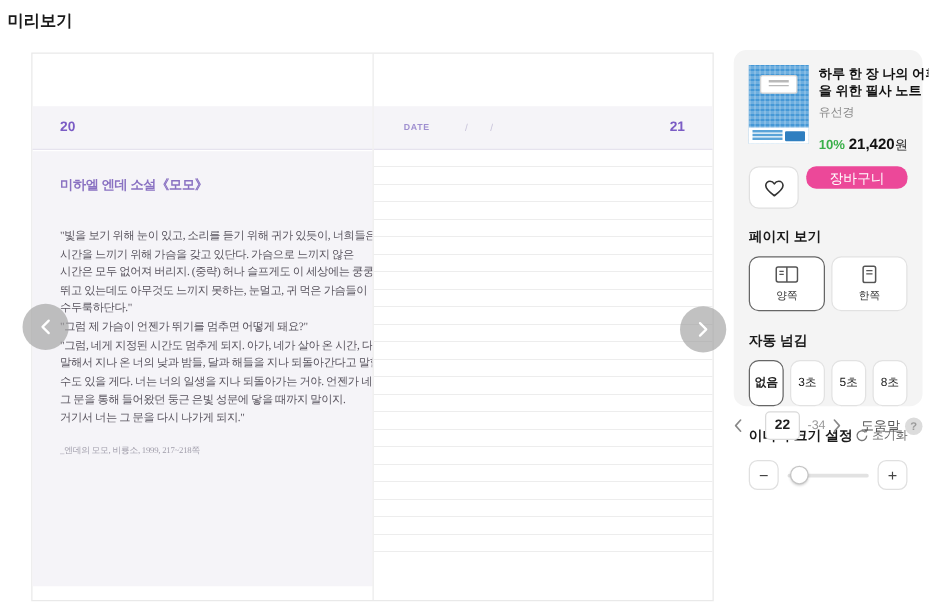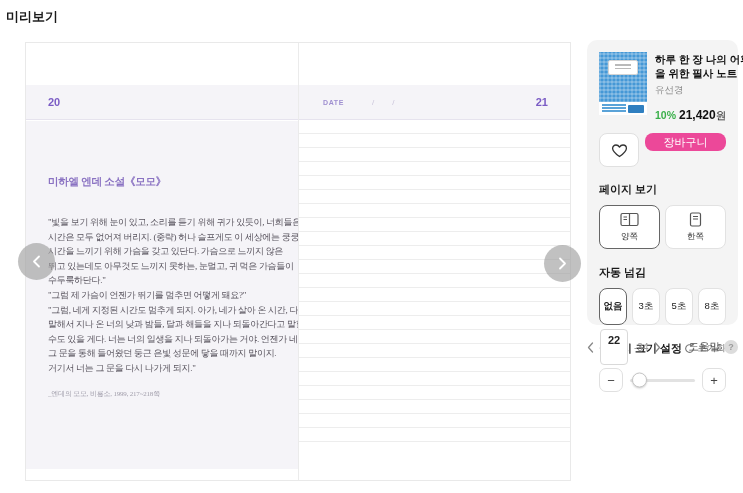--- a/index.html
+++ b/index.html
@@ -17,21 +17,21 @@
   .pg-right { left:273px; width:271px; }
   .band { position:absolute; top:26px; left:0; right:0; height:35px; background:#f5f4f8; border-bottom:1px solid #e6e3ee; display:flex; align-items:center; }
   .pgnum { font-size:11px; font-weight:700; color:#7b5cc5; }
   .pg-left .pgnum { margin-left:22px; }
   .pg-right .pgnum { margin-left:auto; margin-right:22px; }
   .date-label { margin-left:24px; font-size:7px; font-weight:700; letter-spacing:.6px; color:#9f8fd0; }
   .date-slash { font-size:8px; color:#c9c4da; }
   .date-slash.s1 { margin-left:28px; }
   .date-slash.s2 { margin-left:18px; }
 
-  .left-body { position:absolute; top:62px; left:0; right:0; height:348px; background:#f5f4f8; padding:54px 22px 0; overflow:hidden; }
+  .left-body { position:absolute; top:62px; left:0; right:0; height:348px; background:#f5f4f8; padding:20px 22px 0; overflow:hidden; }
   .book-heading { font-family:"Liberation Serif","DejaVu Serif",serif; font-size:10.5px; font-weight:600; color:#8a72c2; letter-spacing:-0.2px; }
   .quote { margin-top:26px; }
   .quote p { font-family:"Liberation Serif","DejaVu Serif",serif; font-size:9px; line-height:14.6px; color:#57525c; letter-spacing:-0.3px; white-space:nowrap; }
   .citation { margin-top:13px; font-family:"Liberation Serif","DejaVu Serif",serif; font-size:7px; color:#a09daa; letter-spacing:-0.2px; }
 
   .ruled { position:absolute; top:61px; left:0; right:0; height:324px;
     background:repeating-linear-gradient(to bottom, transparent 0 13px, #ededed 13px 14px); }
 
   .nav-arrow { position:absolute; width:37px; height:37px; border-radius:50%; background:rgba(155,155,155,.62);
     display:flex; align-items:center; justify-content:center; cursor:pointer; }
@@ -81,22 +81,22 @@
   .slider-row { display:flex; align-items:center; gap:7px; margin-top:12px; }
   .step-btn { width:24px; height:24px; background:#fff; border:1px solid #e0e0e0; border-radius:7px;
     font-size:13px; line-height:1; color:#444; display:flex; align-items:center; justify-content:center; cursor:pointer; font-family:inherit; }
   .track { flex:1; height:3px; background:#e2e2e2; border-radius:2px; position:relative; }
   .handle { position:absolute; left:2px; top:50%; transform:translateY(-50%); width:15px; height:15px;
     background:#fff; border:1px solid #c5c5c5; border-radius:50%; box-shadow:0 1px 2px rgba(0,0,0,.18); cursor:pointer; }
 
   
   .pager { position:absolute; left:587px; top:329px; width:151px; display:flex; align-items:center; gap:6px; }
   .pg-chevron { display:flex; align-items:center; cursor:pointer; }
-  .page-input { width:28px; height:36px; background:#fff; border:1px solid #d9d9d9; border-radius:4px;
-    font-size:11px; font-weight:700; color:#222; text-align:center; line-height:20px; cursor:text; }
+  .page-input { width:28px; height:23px; background:#fff; border:1px solid #d9d9d9; border-radius:4px;
+    font-size:11px; font-weight:700; color:#222; text-align:center; line-height:20px; cursor:text;margin-left:12px; }
   .page-total { font-size:10px; color:#999; }
   .help { margin-left:auto; display:flex; align-items:center; gap:4px; cursor:pointer; }
   .help-label { font-size:10.5px; color:#555; }
   .help-badge { width:14px; height:14px; border-radius:50%; background:#dcdcdc; color:#9a9a9a;
     font-size:9px; font-weight:700; display:flex; align-items:center; justify-content:center; }
 </style>
 </head>
 <body>
 
 <div class="stage">
@@ -106,22 +106,22 @@
   <div class="preview">
 
     <div class="pg pg-left">
       <div class="band">
         <span class="pgnum">20</span>
       </div>
       <div class="left-body">
         <div class="book-heading">미하엘 엔데 소설《모모》</div>
         <div class="quote">
           <p>"빛을 보기 위해 눈이 있고, 소리를 듣기 위해 귀가 있듯이, 너희들은</p>
+          <p>시간을 느끼기 위해 가슴을 갖고 있단다. 가슴으로 느끼지 않은</p>
           <p>시간은 모두 없어져 버리지. (중략) 허나 슬프게도 이 세상에는 쿵쿵</p>
-          <p>시간을 느끼기 위해 가슴을 갖고 있단다. 가슴으로 느끼지 않은</p>
           <p>뛰고 있는데도 아무것도 느끼지 못하는, 눈멀고, 귀 먹은 가슴들이</p>
           <p>수두룩하단다."</p>
           <p>"그럼 제 가슴이 언젠가 뛰기를 멈추면 어떻게 돼요?"</p>
           <p>"그럼, 네게 지정된 시간도 멈추게 되지. 아가, 네가 살아 온 시간, 다시</p>
           <p>말해서 지나 온 너의 낮과 밤들, 달과 해들을 지나 되돌아간다고 말할</p>
           <p>수도 있을 게다. 너는 너의 일생을 지나 되돌아가는 거야. 언젠가 네가</p>
           <p>그 문을 통해 들어왔던 둥근 은빛 성문에 닿을 때까지 말이지.</p>
           <p>거기서 너는 그 문을 다시 나가게 되지."</p>
         </div>
         <div class="citation">_엔데의 모모, 비룡소, 1999, 217~218쪽</div>

